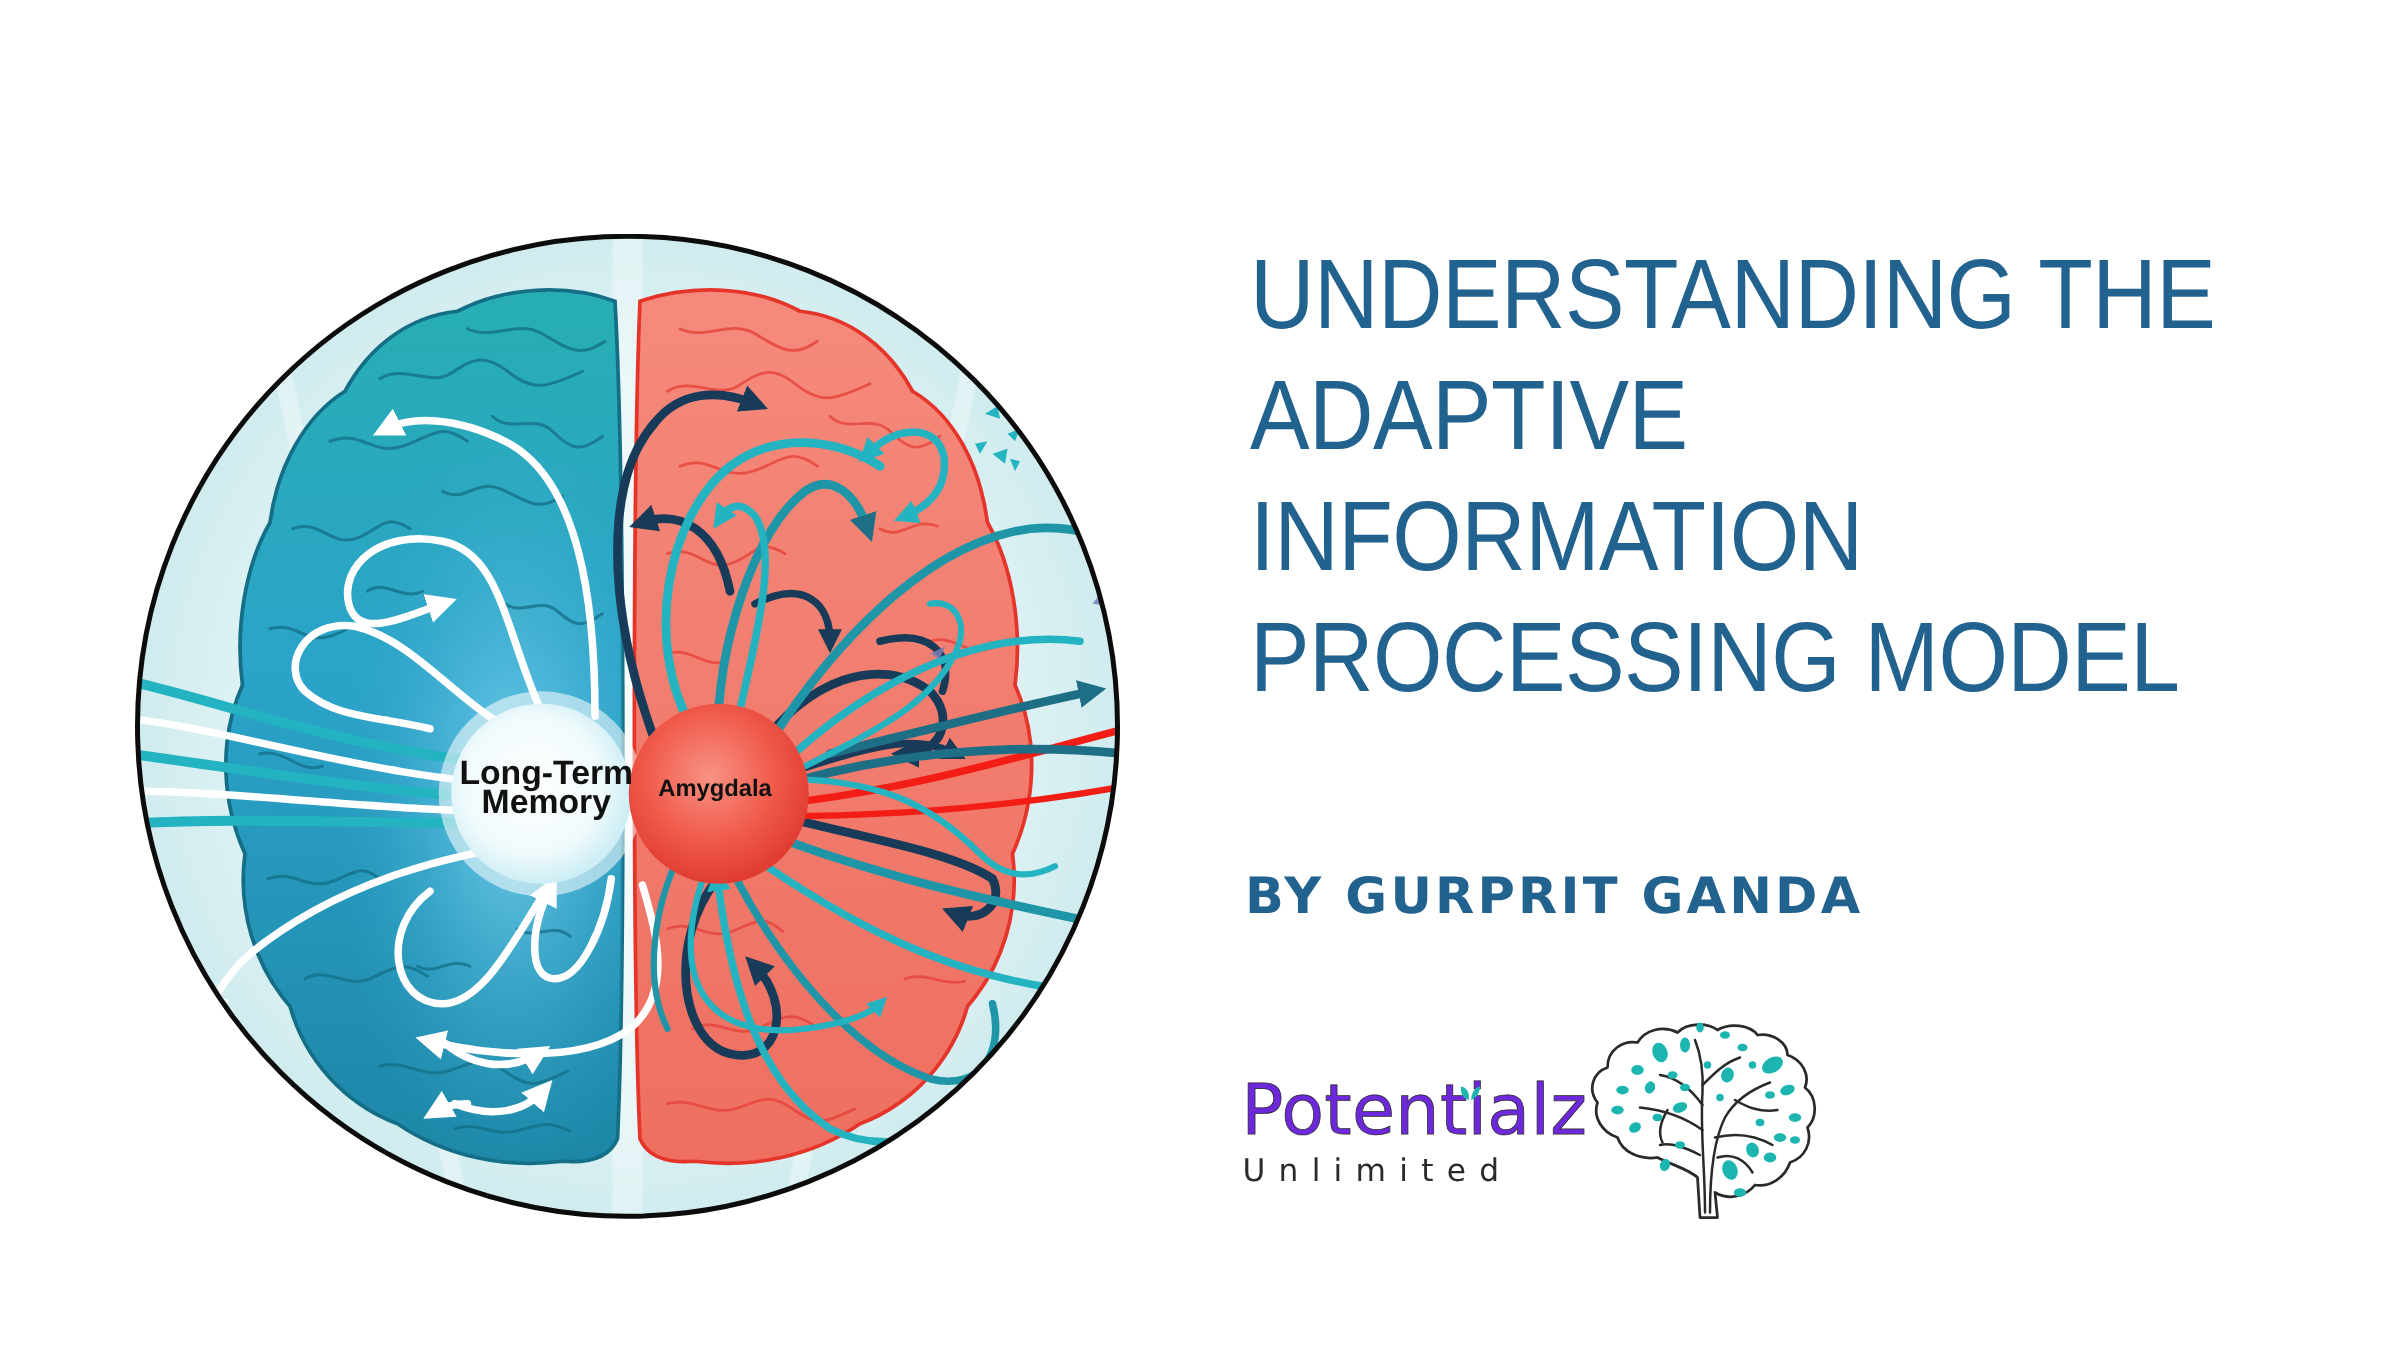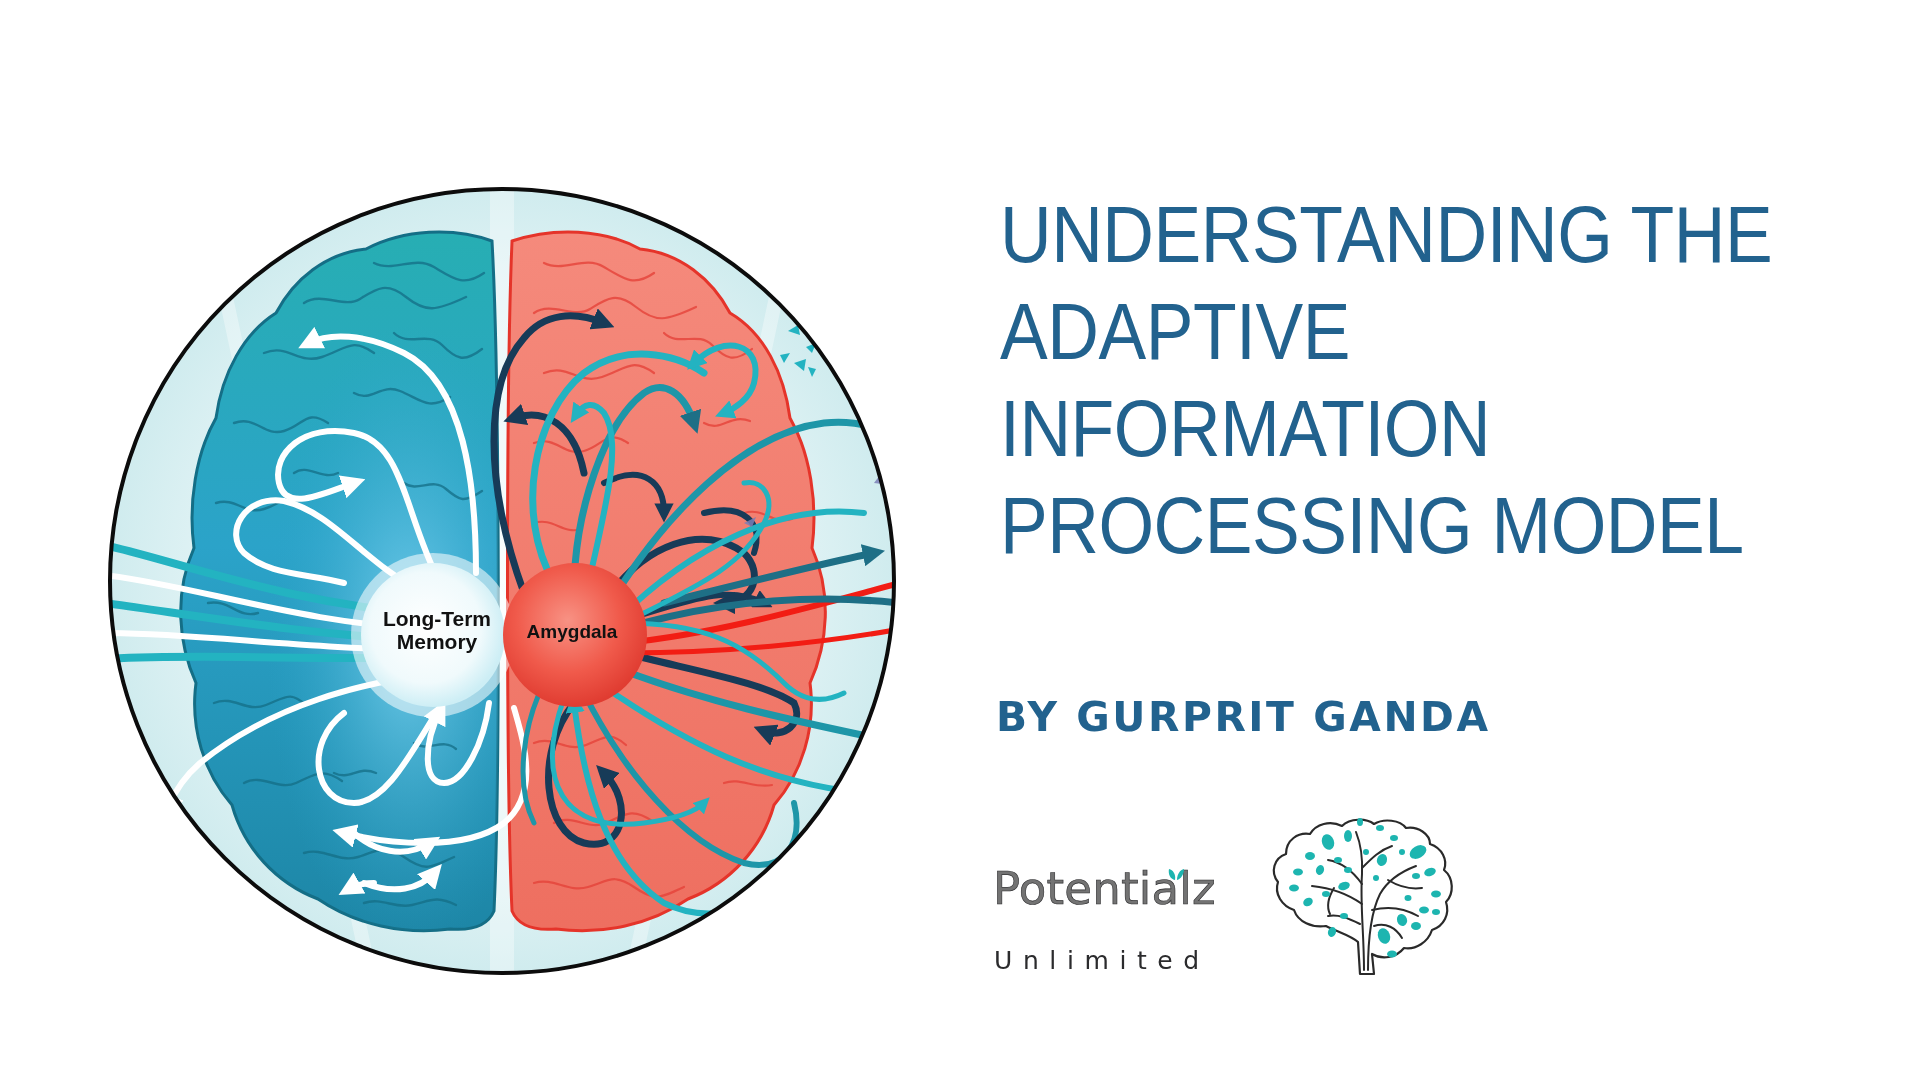--- a/index.html
+++ b/index.html
@@ -37,21 +37,21 @@
     font-family: "Liberation Sans", sans-serif;
     font-weight: 700;
     color: #111111;
     text-align: center;
     white-space: nowrap;
   }
   .ltm-label {
     left: 263px;
     top: 424px;
     width: 140px;
-    font-size: 21px;
+    font-size: 27px;
     line-height: 23px;
   }
   .amy-label {
     left: 405px;
     top: 437px;
     width: 126px;
     font-size: 19px;
     line-height: 23px;
   }
   
@@ -96,23 +96,23 @@
     top: 862px;
     width: 260px;
     height: 100px;
   }
   .brand-name {
     position: absolute;
     left: 0;
     top: 0;
     font-family: "DejaVu Sans", sans-serif;
     font-weight: 400;
-    font-size: 45px;
+    font-size: 56px;
     line-height: 54px;
-    color: #737373;
+    color: #6d28d9;
     letter-spacing: 0.2px;
     white-space: nowrap;
     -webkit-text-stroke: 0.6px #2b2b2d;
   }
   .brand-leaf {
     position: absolute;
     left: 174px;
     top: 5px;
     width: 18px;
     height: 14px;
@@ -121,21 +121,20 @@
     position: absolute;
     left: 1px;
     top: 60px;
     font-family: "DejaVu Sans", sans-serif;
     font-weight: 400;
     font-size: 25px;
     line-height: 30px;
     color: #2b2b2d;
     letter-spacing: 10.6px;
     white-space: nowrap;
-    margin-top: 24px;
   }
   .brand-logo {
     position: absolute;
     left: 1268px;
     top: 814px;
     width: 188px;
     height: 162px;
   }
   .brand-logo svg { width: 100%; height: 100%; display: block; }
 </style>

